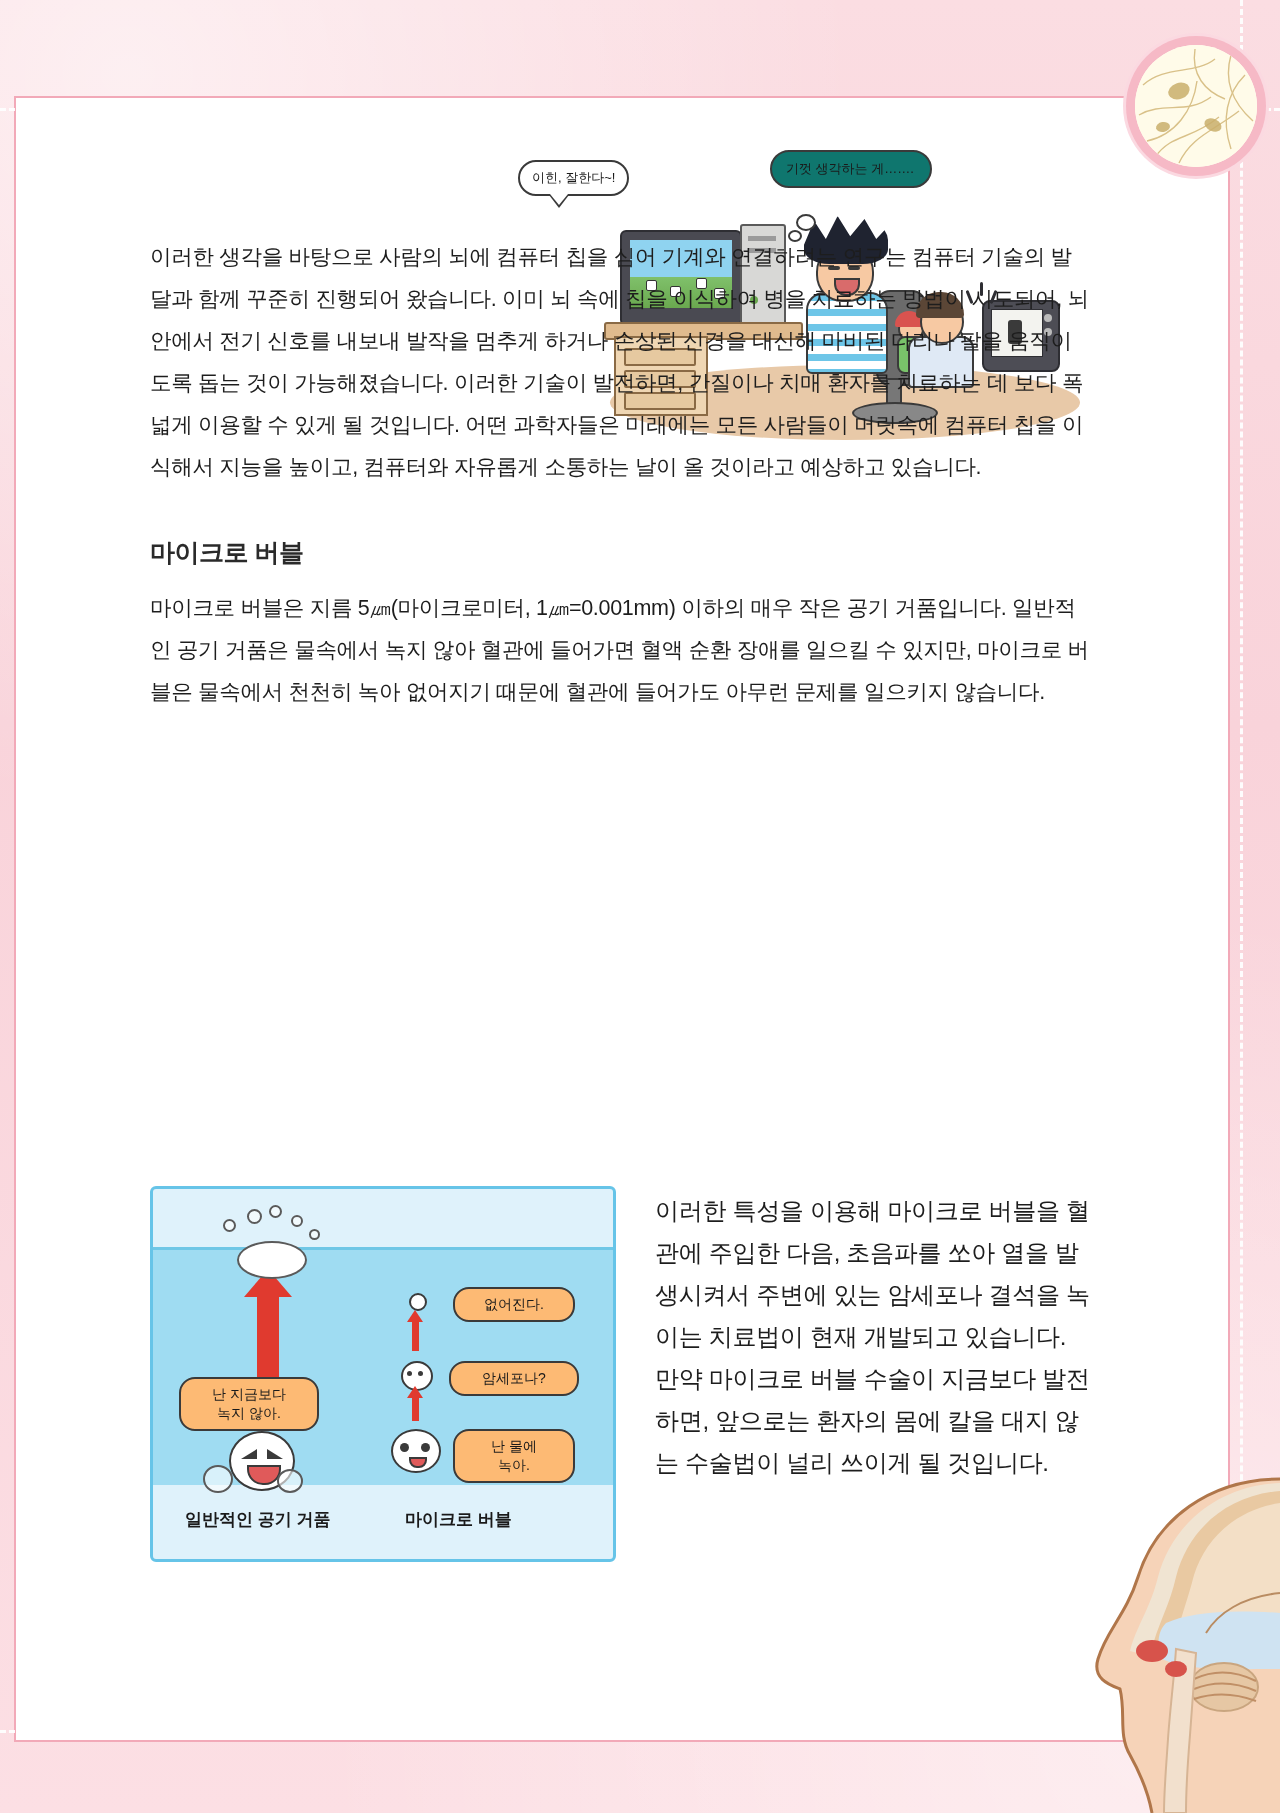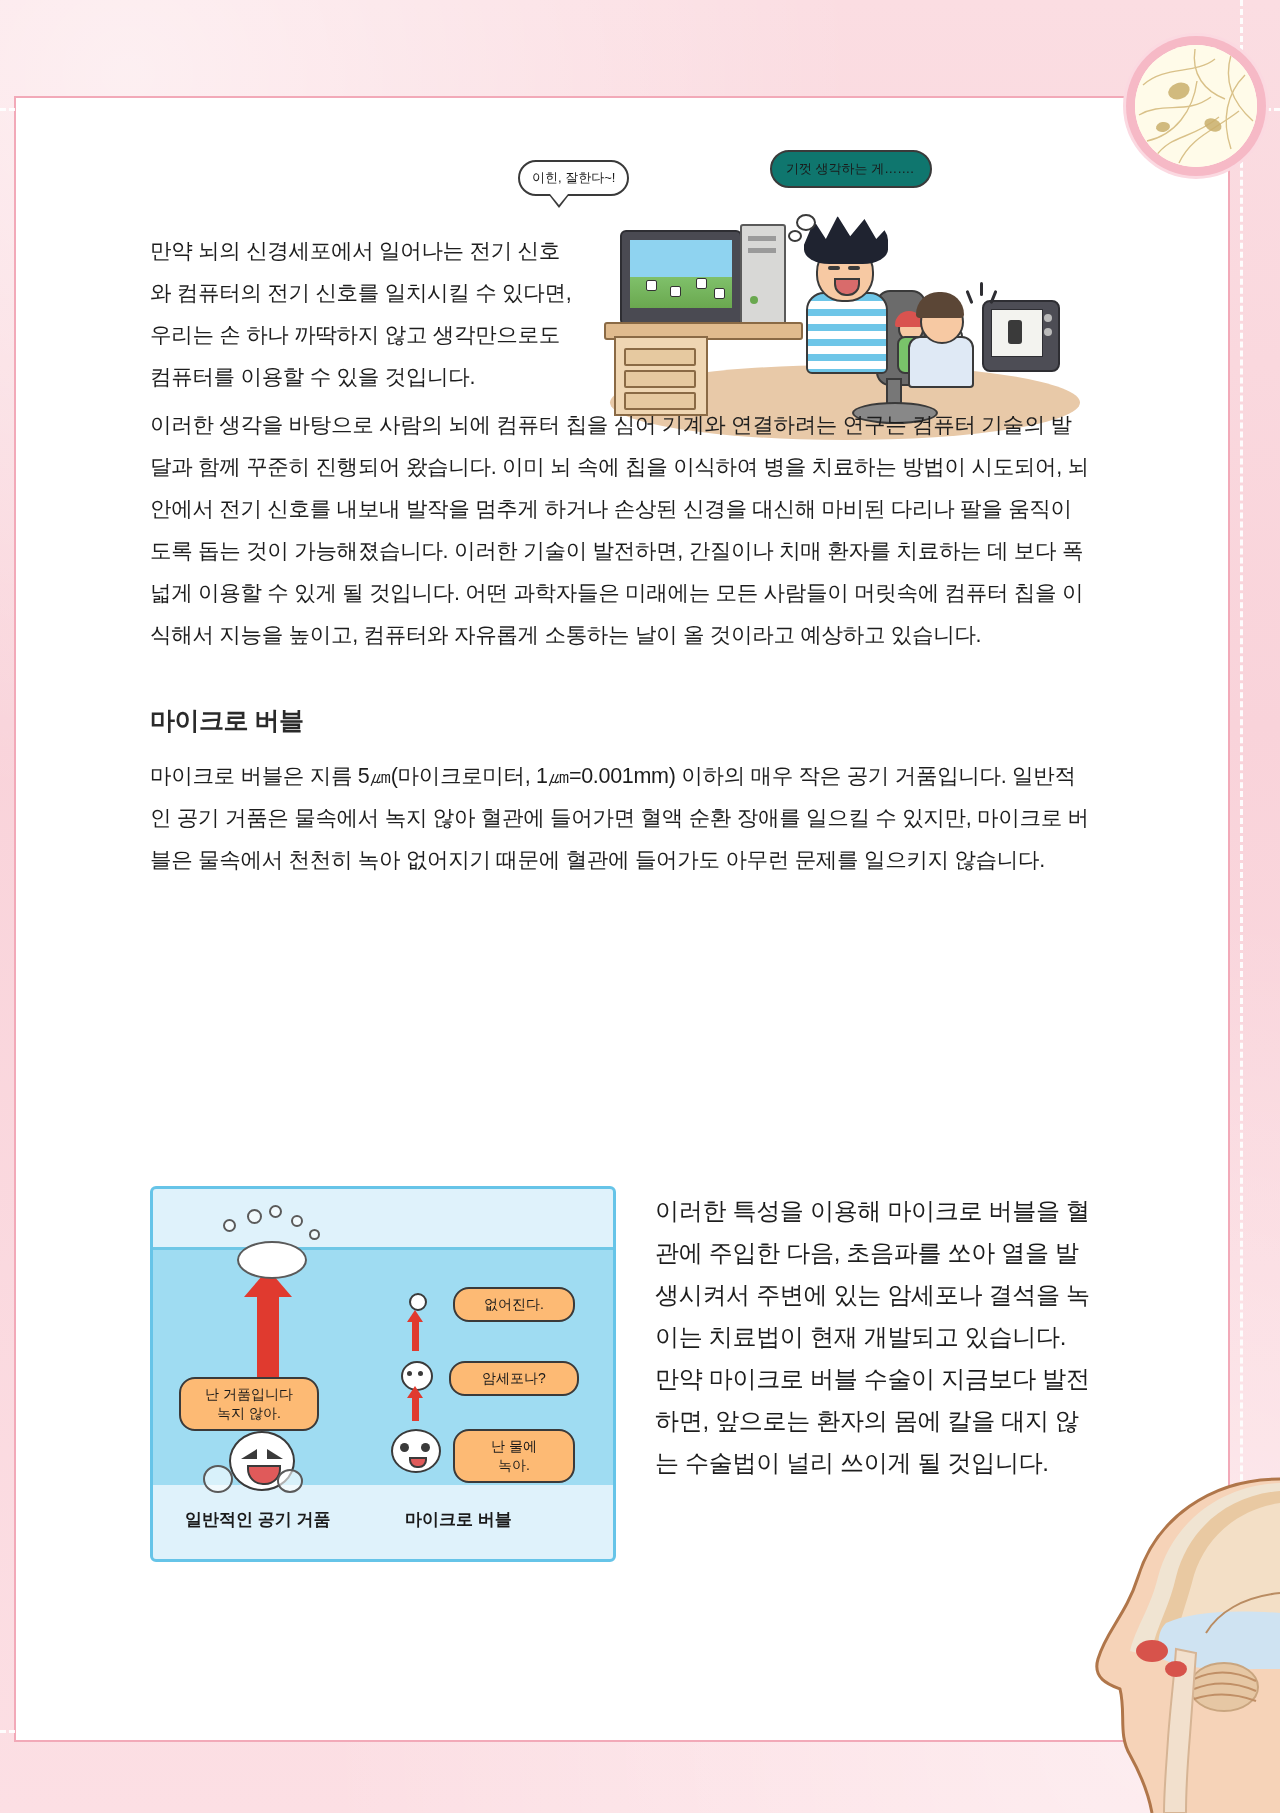--- a/index.html
+++ b/index.html
@@ -576,21 +576,20 @@
 
     <div class="bubble tail" style="left:-72px; top:10px;">이힌, 잘한다~!</div>
 
     <div class="thought" style="left:180px; top:0px; width:130px;">기껏 생각하는
 게…….</div>
     <div class="thought-dot" style="left:206px; top:64px; width:16px; height:13px;"></div>
     <div class="thought-dot" style="left:198px; top:80px; width:10px; height:8px;"></div>
   </div>
 
   <div class="content">
-    <p class="para para-narrow">만약 뇌의 신경세포에서 일어나는 전기 신호와 컴퓨터의 전기 신호를 일치시킬 수 있다면, 우리는 손 하나 까딱하지 않고 생각만으로도 컴퓨터를 이용할 수 있을 것입니다.</p>
     <div class="gap-sm"></div>
     <p class="para">이러한 생각을 바탕으로 사람의 뇌에 컴퓨터 칩을 심어 기계와 연결하려는 연구는 컴퓨터 기술의 발달과 함께 꾸준히 진행되어 왔습니다. 이미 뇌 속에 칩을 이식하여 병을 치료하는 방법이 시도되어, 뇌 안에서 전기 신호를 내보내 발작을 멈추게 하거나 손상된 신경을 대신해 마비된 다리나 팔을 움직이도록 돕는 것이 가능해졌습니다. 이러한 기술이 발전하면, 간질이나 치매 환자를 치료하는 데 보다 폭넓게 이용할 수 있게 될 것입니다. 어떤 과학자들은 미래에는 모든 사람들이 머릿속에 컴퓨터 칩을 이식해서 지능을 높이고, 컴퓨터와 자유롭게 소통하는 날이 올 것이라고 예상하고 있습니다.</p>
 
     <div class="gap-md"></div>
 
     <h2 class="heading">마이크로 버블</h2>
     <p class="para">마이크로 버블은 지름 5㎛(마이크로미터, 1㎛=0.001mm) 이하의 매우 작은 공기 거품입니다. 일반적인 공기 거품은 물속에서 녹지 않아 혈관에 들어가면 혈액 순환 장애를 일으킬 수 있지만, 마이크로 버블은 물속에서 천천히 녹아 없어지기 때문에 혈관에 들어가도 아무런 문제를 일으키지 않습니다.</p>
   </div>
 
   <div class="illus-bubble">
@@ -606,21 +605,21 @@
     <div class="mini-bub" style="left:156px; top:40px; width:7px; height:7px;"></div>
 
     <div class="face" style="left:76px; top:242px; width:62px; height:56px; background:#ffffff;">
       <div style="position:absolute;left:10px;top:16px;width:16px;height:10px;background:#3a3a3a;clip-path:polygon(0 100%,100% 0,100% 100%);"></div>
       <div style="position:absolute;left:36px;top:16px;width:16px;height:10px;background:#3a3a3a;clip-path:polygon(0 0,100% 100%,0 100%);"></div>
       <div style="position:absolute;left:16px;top:32px;width:30px;height:16px;background:#e05a5a;border:2px solid #3a3a3a;border-radius:0 0 16px 16px;"></div>
     </div>
     <div class="mini-bub" style="left:50px; top:276px; width:26px; height:24px;"></div>
     <div class="mini-bub" style="left:124px; top:280px; width:22px; height:20px;"></div>
 
-    <div class="bubble-sm" style="left:26px; top:188px; width:114px;">난 거품입니다
+    <div class="bubble-sm" style="left:26px; top:188px; width:114px;">난 지금보다
 녹지 않아.</div>
 
     <div class="bubble-sm" style="left:300px; top:98px; width:96px;">없어진다.</div>
     <div class="bubble-sm" style="left:296px; top:172px; width:104px;">암세포나?</div>
     <div class="bubble-sm" style="left:300px; top:240px; width:96px;">난 물에
 녹아.</div>
 
     <div class="face" style="left:256px; top:104px; width:14px; height:14px;"></div>
     <div class="face" style="left:248px; top:172px; width:28px; height:26px;">
       <div style="position:absolute;left:4px;top:8px;width:5px;height:5px;border-radius:50%;background:#3a3a3a;"></div>

